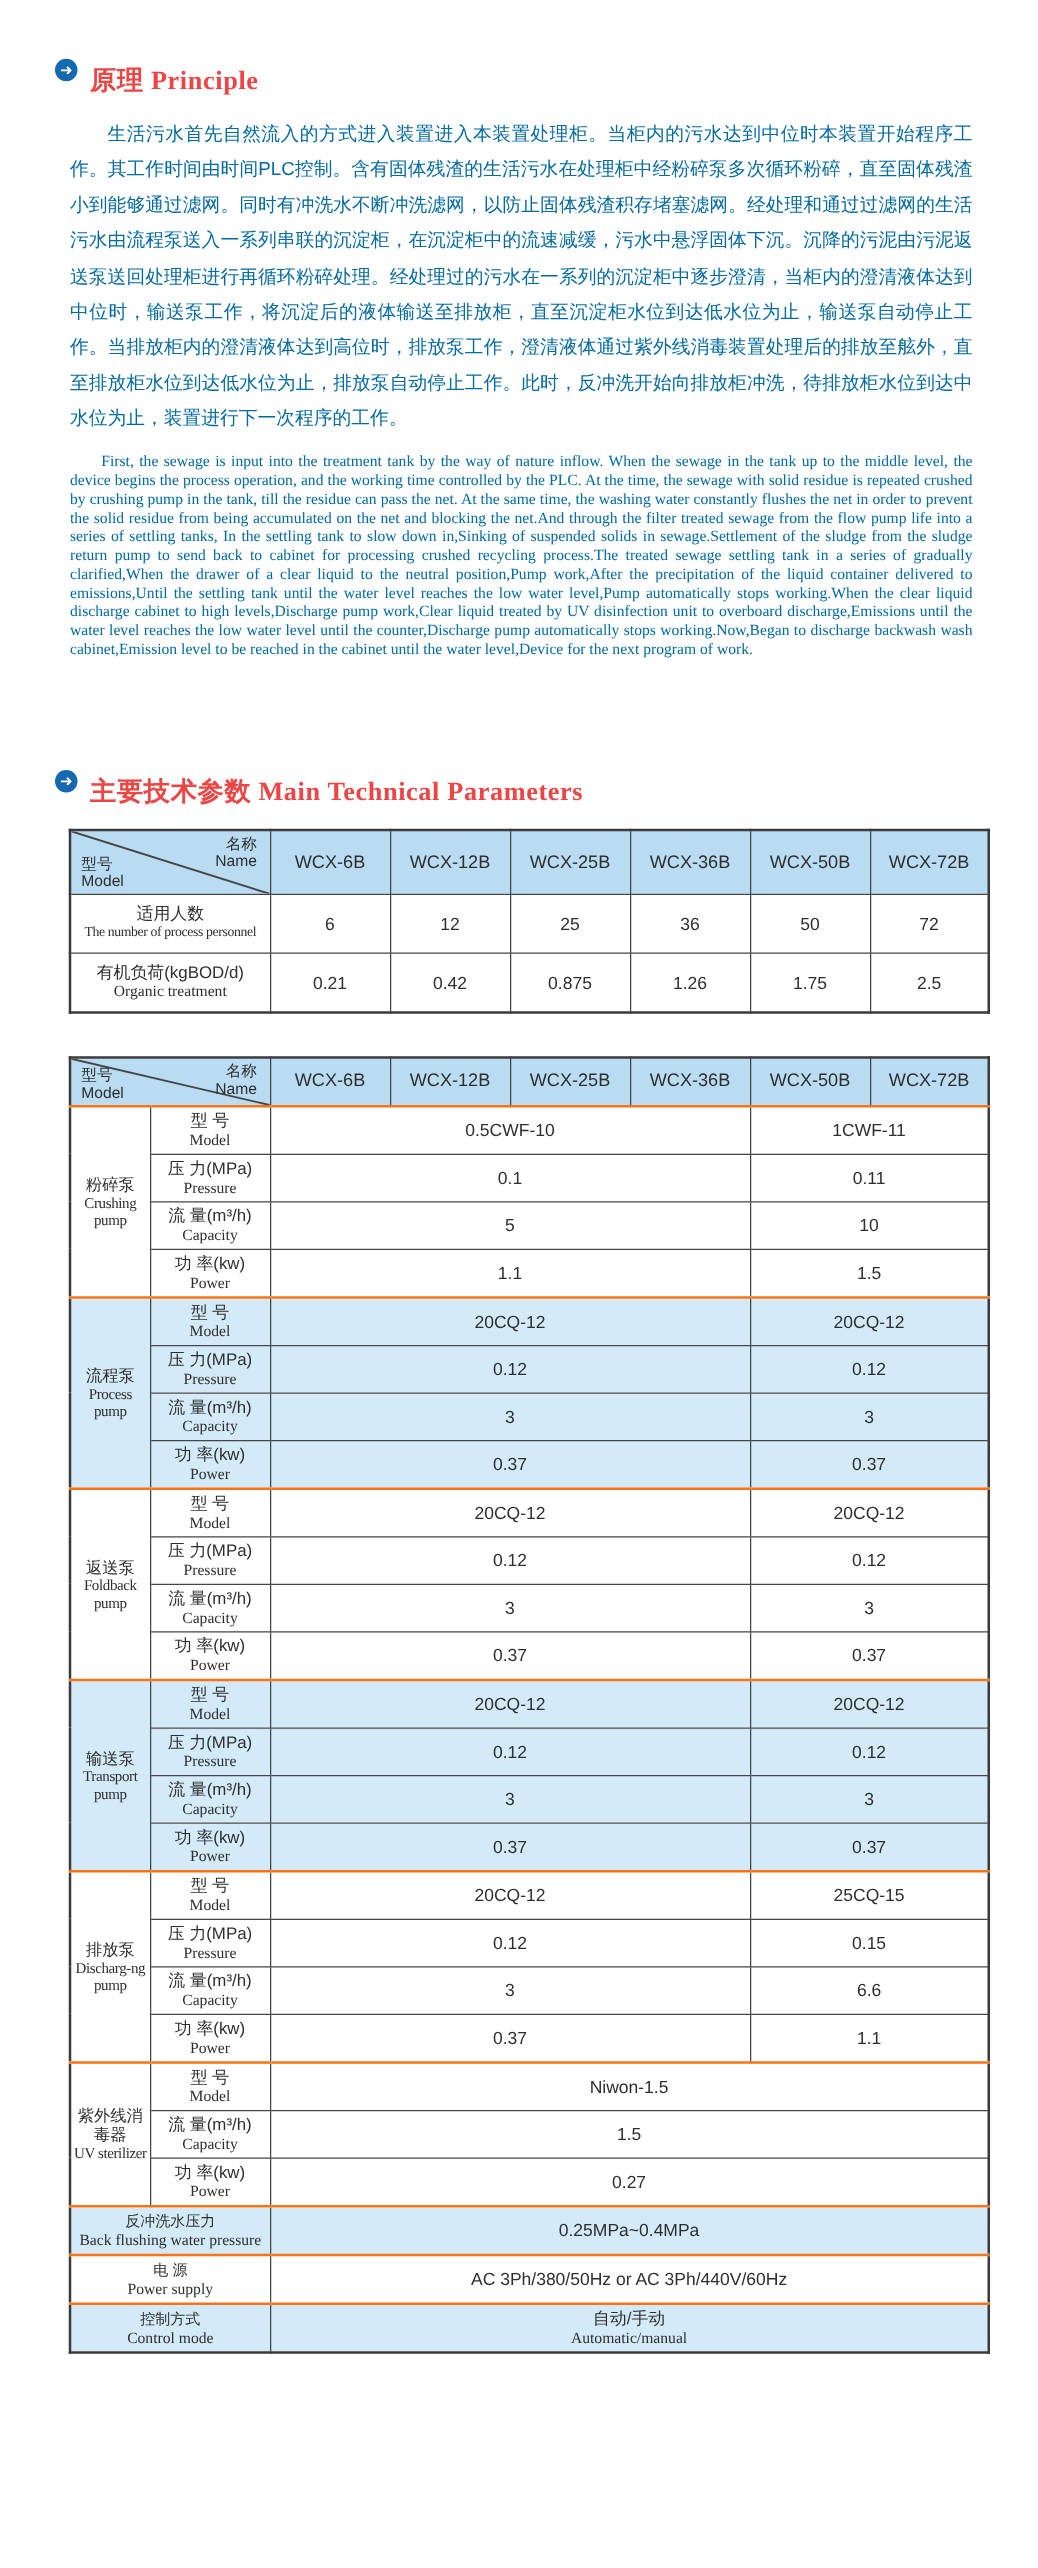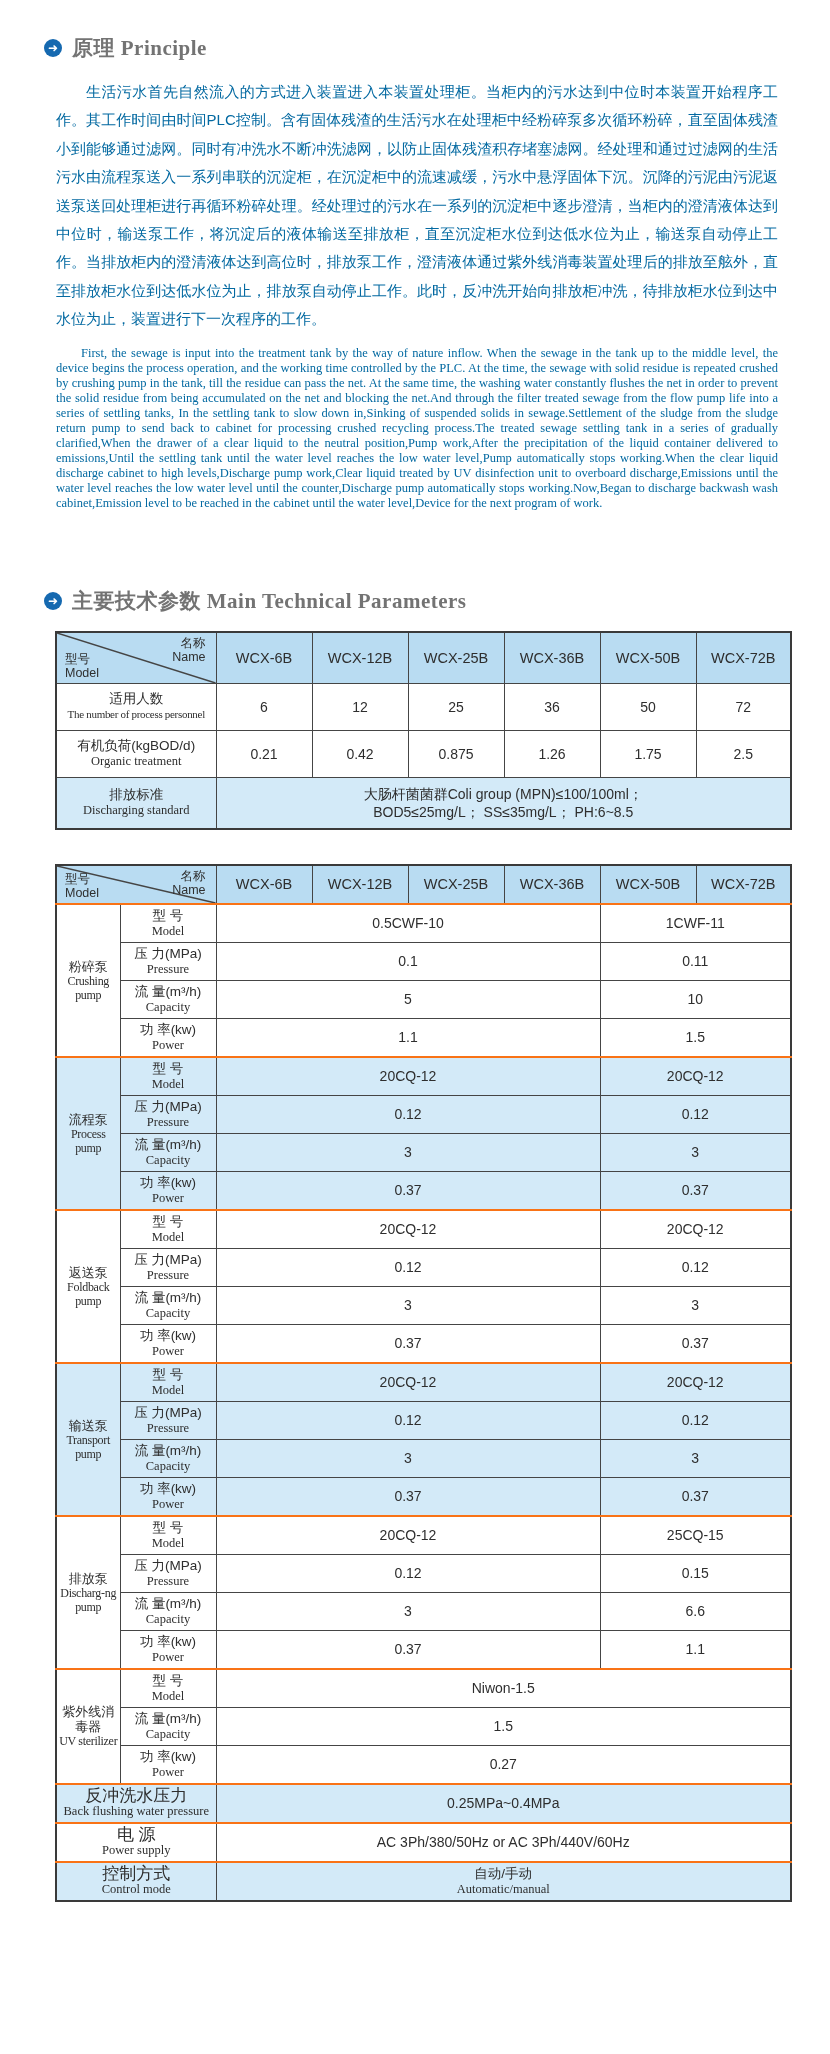--- a/index.html
+++ b/index.html
@@ -14,21 +14,21 @@
   
   .sec-head{display:flex;align-items:center;gap:10px;margin:0 0 16px 0;}
   .bullet{
     width:18px;height:18px;border-radius:50%;
     background:#1569b0;color:#fff;
     display:flex;align-items:center;justify-content:center;
     font-size:12px;font-weight:bold;flex:0 0 auto;
   }
   .sec-title{
     font-family:"Liberation Serif","DejaVu Serif",serif;
-    font-weight:bold;color:#737373;font-size:21px;letter-spacing:0.5px;
+    font-weight:bold;color:#ef4444;font-size:21px;letter-spacing:0.5px;margin-top:16px;
   }
 
   
   .para{
     margin:12px;font-size:15px;line-height:28.4px;text-align:justify;
     text-indent:2em;color:#0369a1;
   }
   .para.en{margin-top:4px;}
 
   .gap-lg{height:64px;}
@@ -60,21 +60,21 @@
   td.corner .bl{position:absolute;bottom:3px;left:8px;text-align:left;font-size:12.5px;line-height:14px;}
 
   .t1 td.lbl{height:42px;}
   .t1 tr.last td{height:46px;}
 
   .t2 td{height:33px;}
   .t2 td.grp{padding:0 1px;}
   .t2 .grp .zh{font-size:13px;line-height:15px;}
   .t2 .grp .en{font-size:12px;line-height:14px;letter-spacing:-0.3px;}
   .t2 tr.gsep td{border-top:2px solid #f97316;}
-  .t2 td.flabel .zh{font-size:17px;}
+  .t2 td.flabel .zh{font-size:12px;}
   .t2 td.flabel .en{font-size:12.5px;}
   .std-line{font-size:14px;line-height:18px;}
 </style>
 </head>
 <body>
 
 <div class="content">
 
   <div>
     <div class="sec-head">
@@ -136,30 +136,20 @@
               <div class="zh">有机负荷(kgBOD/d)</div>
               <div class="en">Organic treatment</div>
             </td>
         <td class="val">0.21</td>
         <td class="val">0.42</td>
         <td class="val">0.875</td>
         <td class="val">1.26</td>
         <td class="val">1.75</td>
         <td class="val">2.5</td>
       </tr>
-      <tr class="blue last">
-        <td class="lbl">
-              <div class="zh">排放标准</div>
-              <div class="en">Discharging standard</div>
-            </td>
-        <td class="val" colspan="6">
-          <div class="std-line">大肠杆菌菌群Coli group (MPN)≤100/100ml；</div>
-          <div class="std-line">BOD5≤25mg/L；  SS≤35mg/L；   PH:6~8.5</div>
-        </td>
-      </tr>
       </tbody>
     </table>
 
     <div style="height:34px"></div>
 
     <table class="t t2">
       <colgroup>
         <col style="width:64px">
           <col style="width:96px">
           <col style="width:96px">

